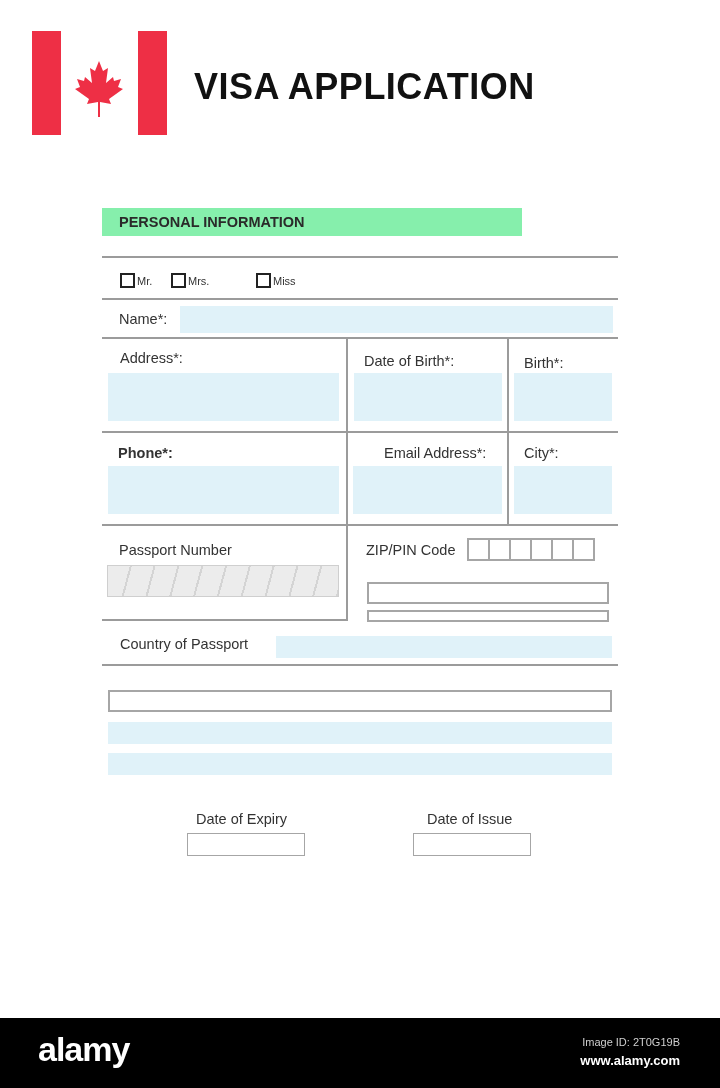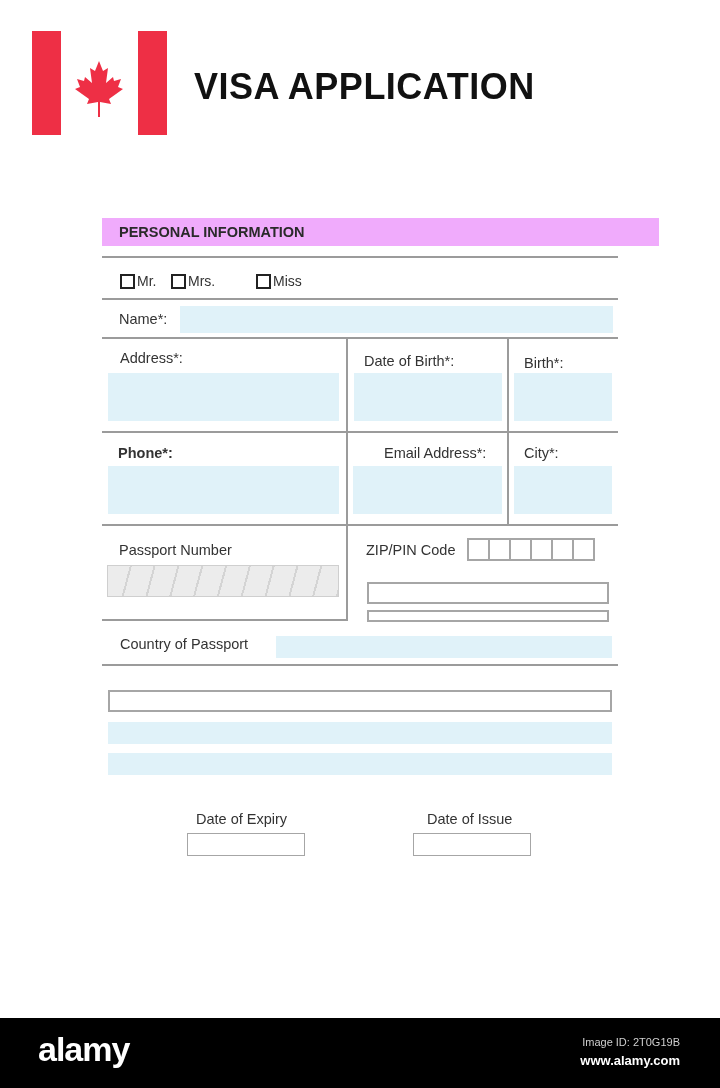--- a/index.html
+++ b/index.html
@@ -1,27 +1,27 @@
 <!DOCTYPE html>
 <html><head>
 <meta charset="utf-8">
 <style>
   html, body { margin:0; padding:0; }
   body { width:720px; height:1088px; background:#ffffff; position:relative; overflow:hidden;
          font-family:"Liberation Sans", "DejaVu Sans", sans-serif; color:#333; }
   .abs { position:absolute; }
   .flag-bar { background:#ee2f45; }
   .title { left:194px; top:66px; font-size:36px; font-weight:bold; color:#111; letter-spacing:0.5px; }
-  .section-header { left:102px; top:218px; width:557px; height:28px; background:#f0abfc; }
+  .section-header { left:102px; top:208px; width:420px; height:28px; background:#86efac; }
   .section-header span { position:absolute; left:17px; top:6px; font-size:14.5px; font-weight:bold; color:#2a2a2a; }
   .hline { background:#9b9b9b; height:2px; }
   .vline { background:#9b9b9b; width:2px; }
   .label { font-size:14.5px; color:#333; white-space:nowrap; }
   .field { background:#e0f2f9; }
-  .checkbox-wrap { display:flex; align-items:center; font-size:14px; color:#333; }
+  .checkbox-wrap { display:flex; align-items:center; font-size:11px; color:#333; }
   .cb { width:11px; height:11px; border:2px solid #222; margin-right:2px; background:#fff; }
   .outline-box { border:2px solid #a6a6a6; box-sizing:border-box; background:#fff; }
   .zip-cell { width:23px; height:23px; border:2px solid #a6a6a6; box-sizing:border-box; margin-right:-2px; background:#fff; }
   .passport-box { background:#ececec; border:1.5px solid #cfcfcf; box-sizing:border-box;
      background-image: repeating-linear-gradient(105deg, transparent 0px, transparent 21px, #d4d4d4 21px, #d4d4d4 23px); }
   .footer { left:0; top:1018px; width:720px; height:70px; background:#000; }
   .alamy-logo { left:38px; top:1030px; font-size:34px; font-weight:bold; color:#fff; letter-spacing:-1px; }
   .img-id { right:40px; top:1036px; font-size:11px; color:#cfcfcf; text-align:right; }
   .img-url { right:40px; top:1053px; font-size:13px; color:#fff; font-weight:bold; text-align:right; }
 </style>

